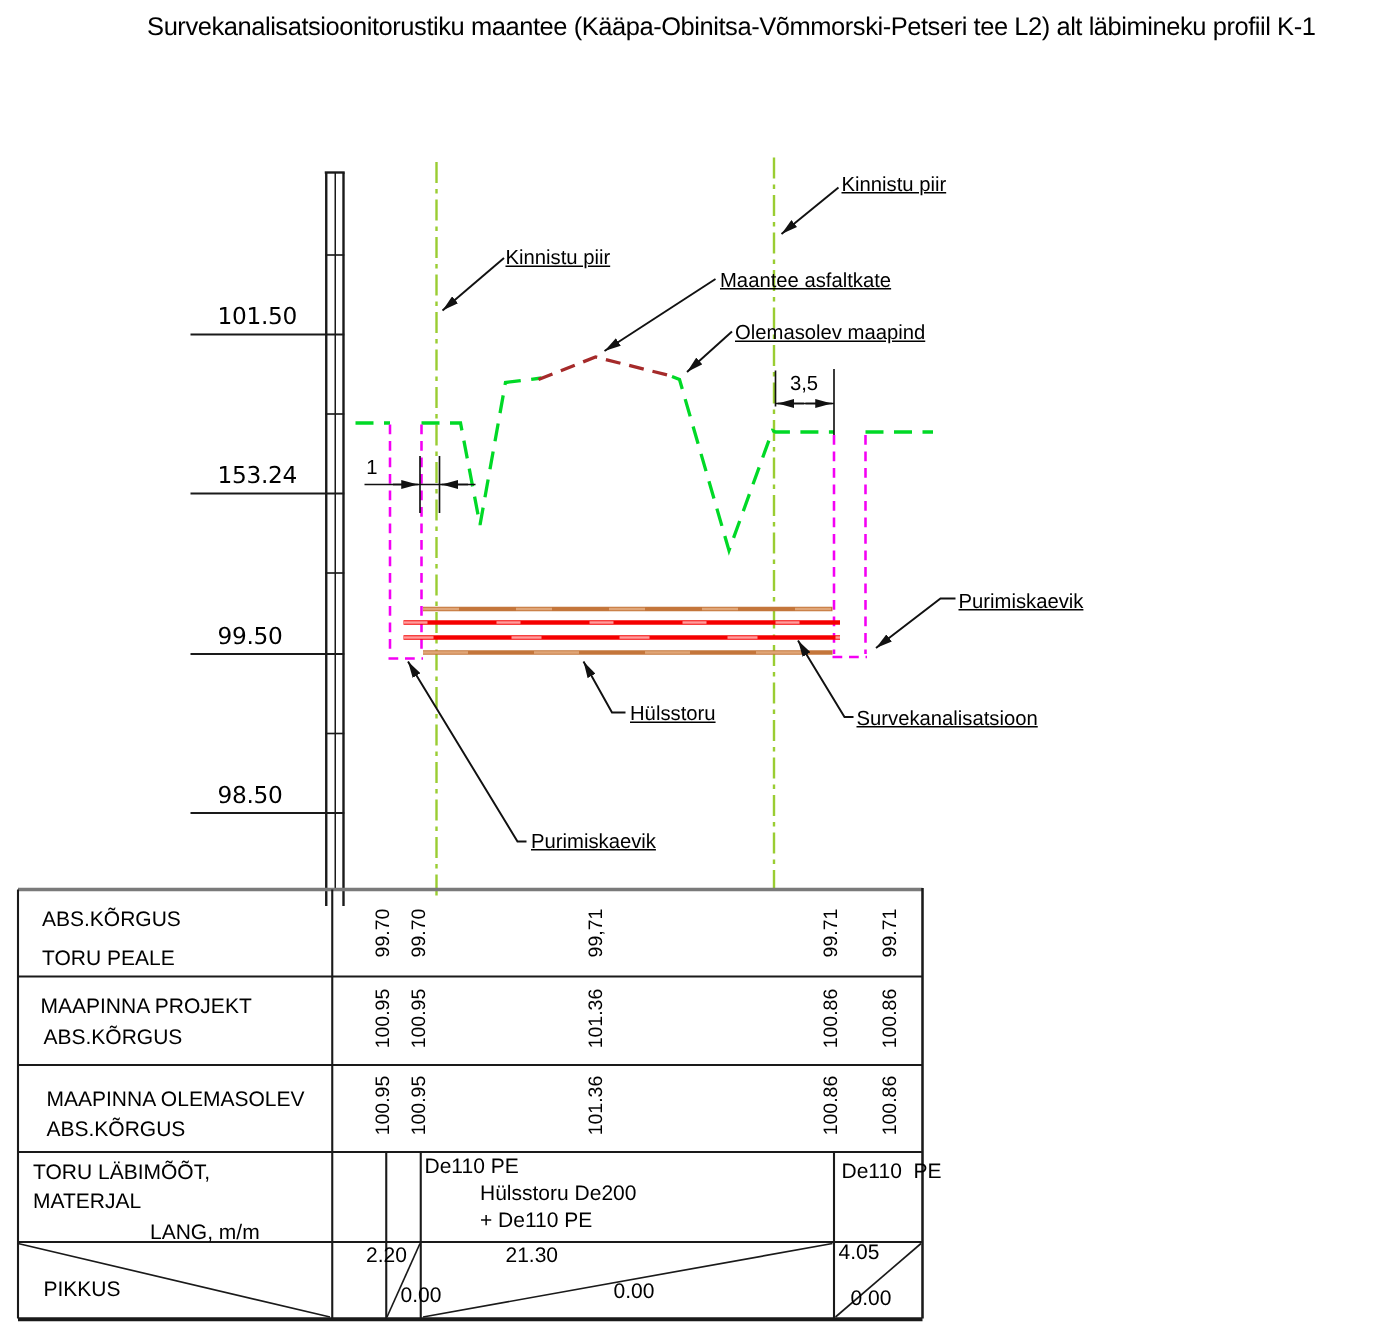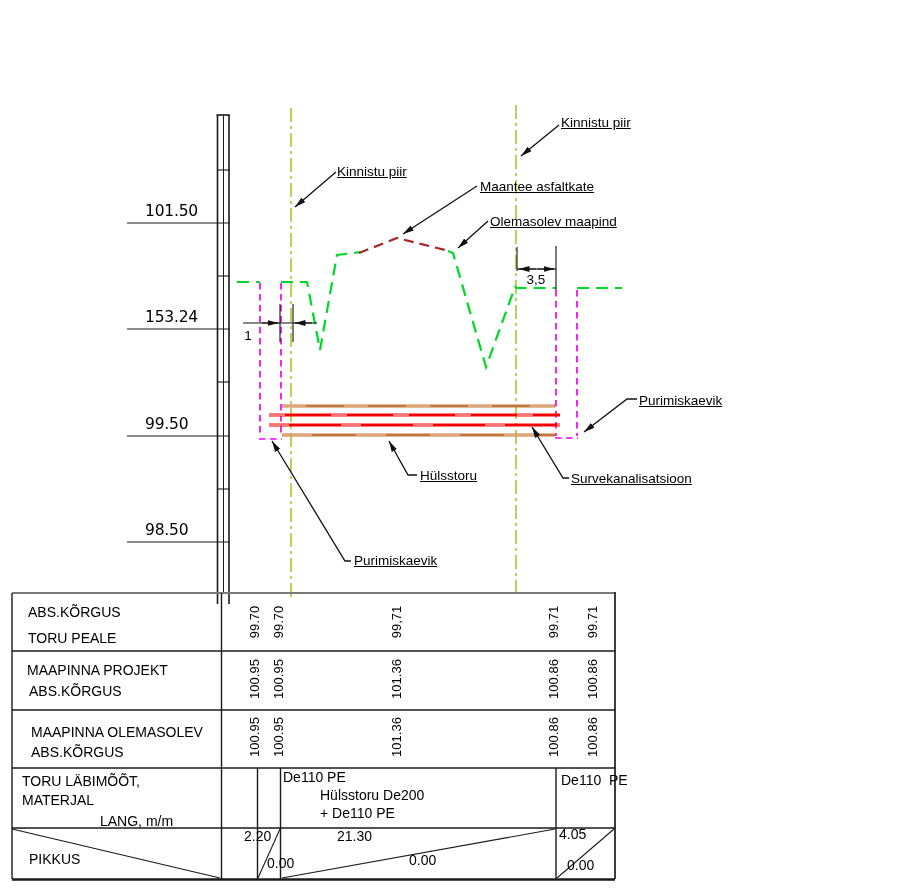--- a/index.html
+++ b/index.html
@@ -2,21 +2,21 @@
 <html><head>
 <meta charset="utf-8">
 <style>
   html,body{margin:0;padding:0;background:#fff;}
   .page{position:relative;width:917px;height:888px;background:#ffffff;overflow:hidden;
         font-family:"Liberation Sans",sans-serif;color:#000;}
   .abs{position:absolute;white-space:pre;}
   .title{left:58px;top:8px;width:859px;text-align:center;font-size:17px;letter-spacing:-0.3px;}
   .elev{width:70px;text-align:left;font-family:"DejaVu Sans",sans-serif;font-size:15.5px;letter-spacing:-0.2px;}
   .lbl{font-size:13.5px;text-decoration:underline;}
-  .dim{font-size:13.5px;text-align:center;margin-top:24px;}
+  .dim{font-size:13.5px;text-align:center;}
   .tl{font-size:14px;text-align:right;}
   .rv{width:70px;text-align:center;font-size:13px;transform:rotate(-90deg);transform-origin:0 0;}
   svg{position:absolute;left:0;top:0;}
 </style>
 </head>
 <body>
 
 <div class="page">
 
   <svg width="917" height="888" viewBox="0 0 917 888">
@@ -120,20 +120,21 @@
       <line x1="556" y1="768" x2="556" y2="879"></line>
     </g>
     <g stroke="#1a1a1a" stroke-width="1.1">
       <line x1="12" y1="829" x2="220" y2="878"></line>
       <line x1="258" y1="878" x2="280" y2="829"></line>
       <line x1="282" y1="878" x2="555" y2="829"></line>
       <line x1="557" y1="878" x2="614" y2="829"></line>
     </g>
   </svg>
 
+  <div class="abs title">Survekanalisatsioonitorustiku maantee (Kääpa-Obinitsa-Võmmorski-Petseri tee L2) alt läbimineku profiil K-1</div>
 
   <div class="abs elev" style="left:145px;top:202px">101.50</div>
   <div class="abs elev" style="left:145px;top:308px">153.24</div>
   <div class="abs elev" style="left:145px;top:415px">99.50</div>
   <div class="abs elev" style="left:145px;top:521px">98.50</div>
 
   <div class="abs lbl" style="left:337px;top:164px">Kinnistu piir</div>
   <div class="abs lbl" style="left:561px;top:115px">Kinnistu piir</div>
   <div class="abs lbl" style="left:480px;top:179px">Maantee asfaltkate</div>
   <div class="abs lbl" style="left:490px;top:214px">Olemasolev maapind</div>

